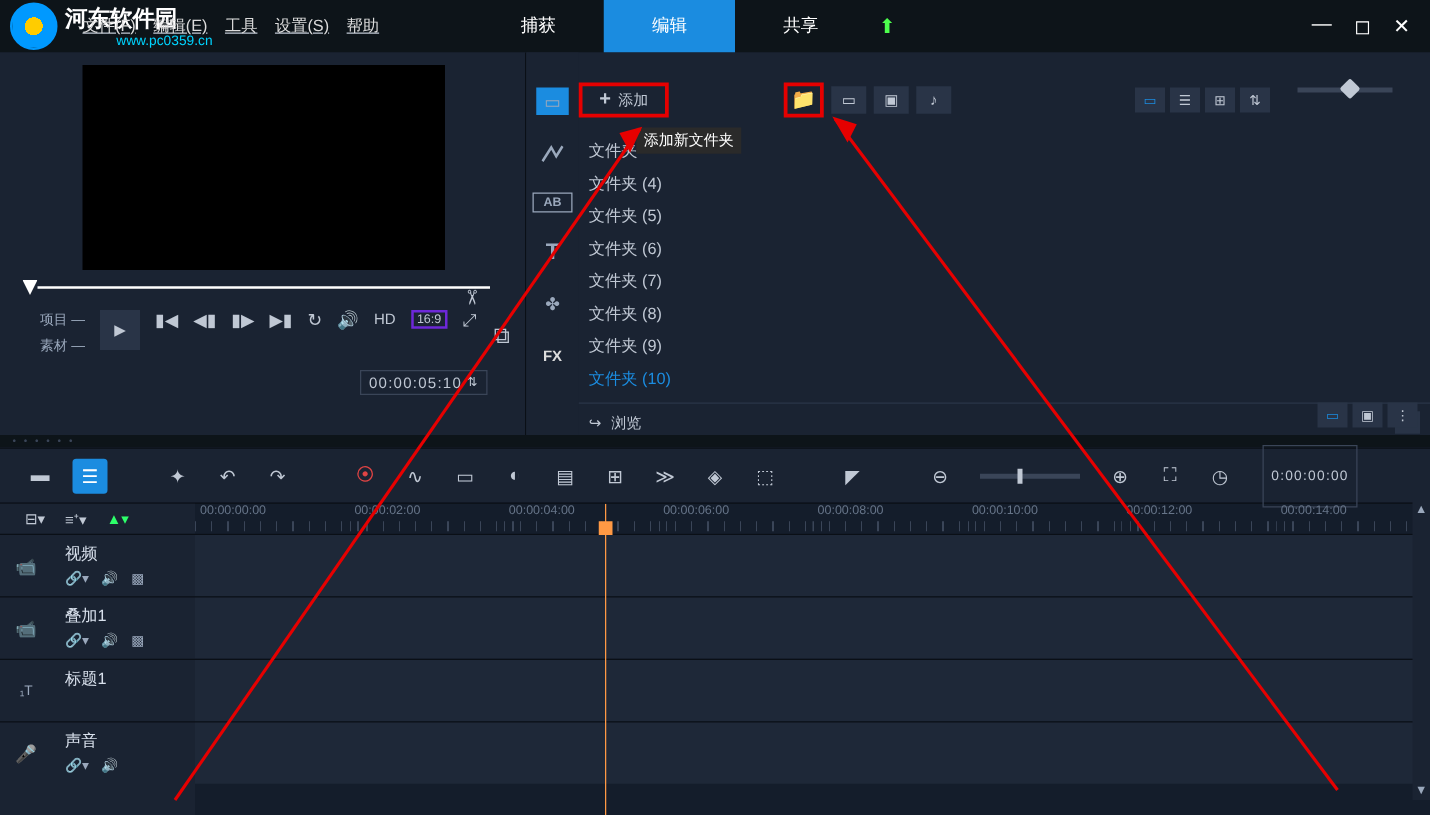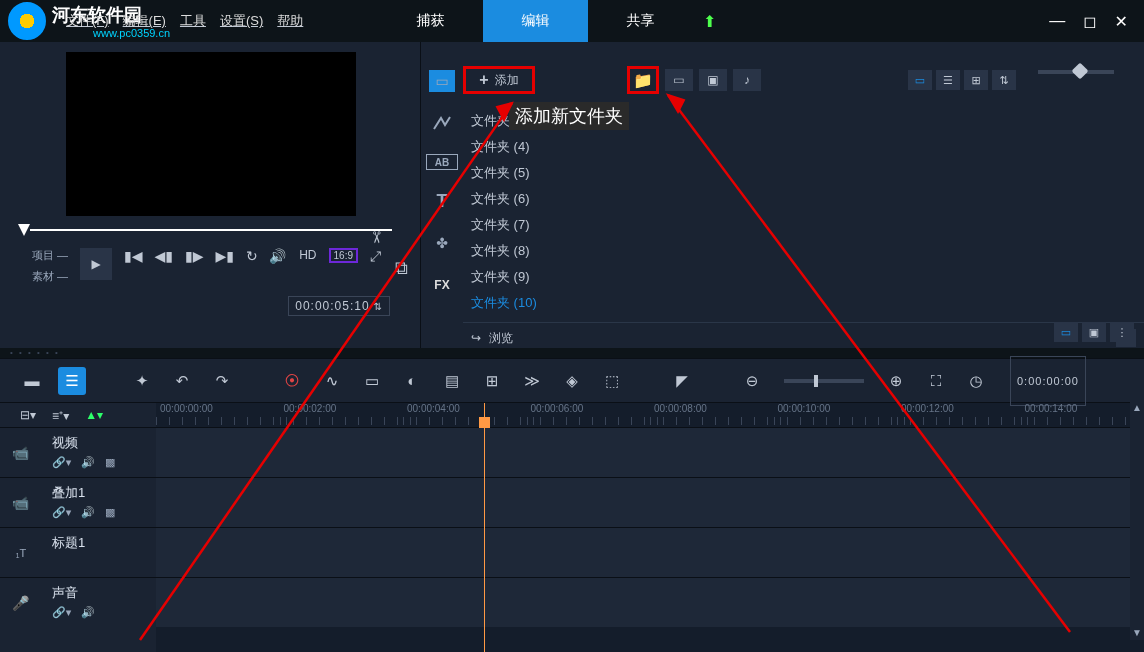--- a/index.html
+++ b/index.html
@@ -38,21 +38,21 @@
 .lib-toolbar { display: flex; align-items: center; gap: 6px; padding: 24px 10px 8px 0; }
 .add-btn { width: 72px; height: 28px; display: flex; align-items: center; justify-content: center; gap: 6px; font-size: 12px; border: 3px solid #e60000; cursor: pointer; }
 .folder-btn { width: 32px; height: 28px; display: flex; align-items: center; justify-content: center; border: 3px solid #e60000; cursor: pointer; margin-left: 86px; }
 .small-btn { width: 28px; height: 22px; background: #293447; display: flex; align-items: center; justify-content: center; cursor: pointer; font-size: 12px; }
 .view-btns { margin-left: auto; display: flex; gap: 4px; margin-right: 10px; }
 .view-btn { width: 24px; height: 20px; background: #293447; cursor: pointer; display: flex; align-items: center; justify-content: center; font-size: 11px; }
 .view-btn.active { color: #1b8ce0; }
 .folder-list { padding: 6px 0; font-size: 13px; position: relative; }
 .folder-item { padding: 4px 8px 4px 8px; cursor: pointer; display: flex; align-items: center; }
 .folder-item.selected { color: #1b8ce0; }
-.tooltip { position: absolute; top: 0; left: 46px; background: #2a2a2a; padding: 2px 6px; font-size: 18px; color: #fff; }
+.tooltip { position: absolute; top: 0; left: 46px; background: #2a2a2a; padding: 2px 6px; font-size: 12px; color: #fff; }
 .browse-row { display: flex; align-items: center; gap: 8px; padding: 6px 8px; font-size: 12px; border-top: 1px solid #2a3648; }
 .browse-collapse { width: 20px; height: 18px; background: #293447; display: flex; align-items: center; justify-content: center; margin-left: auto; cursor: pointer; }
 .lib-footer { position: absolute; right: 10px; top: 322px; display: flex; gap: 4px; }
 .dots-divider { height: 10px; background: #0d1419; color: #3a4558; font-size: 8px; padding-left: 10px; letter-spacing: 2px; overflow: hidden; }
 .toolbar { height: 44px; background: #1a2332; display: flex; align-items: center; gap: 12px; padding: 0 18px; border-top: 1px solid #0a0f16; }
 .tool-btn { width: 28px; height: 28px; display: flex; align-items: center; justify-content: center; cursor: pointer; color: #c0c8d4; font-size: 15px; border-radius: 3px; }
 .tool-btn.active { background: #1b8ce0; color: #fff; }
 .tool-sep { width: 18px; }
 .zoom-slider { width: 80px; height: 4px; background: #3a4558; margin: 0 6px; position: relative; }
 .zoom-slider::after { content: ''; position: absolute; top: -4px; left: 30px; width: 4px; height: 12px; background: #c0c8d4; }

